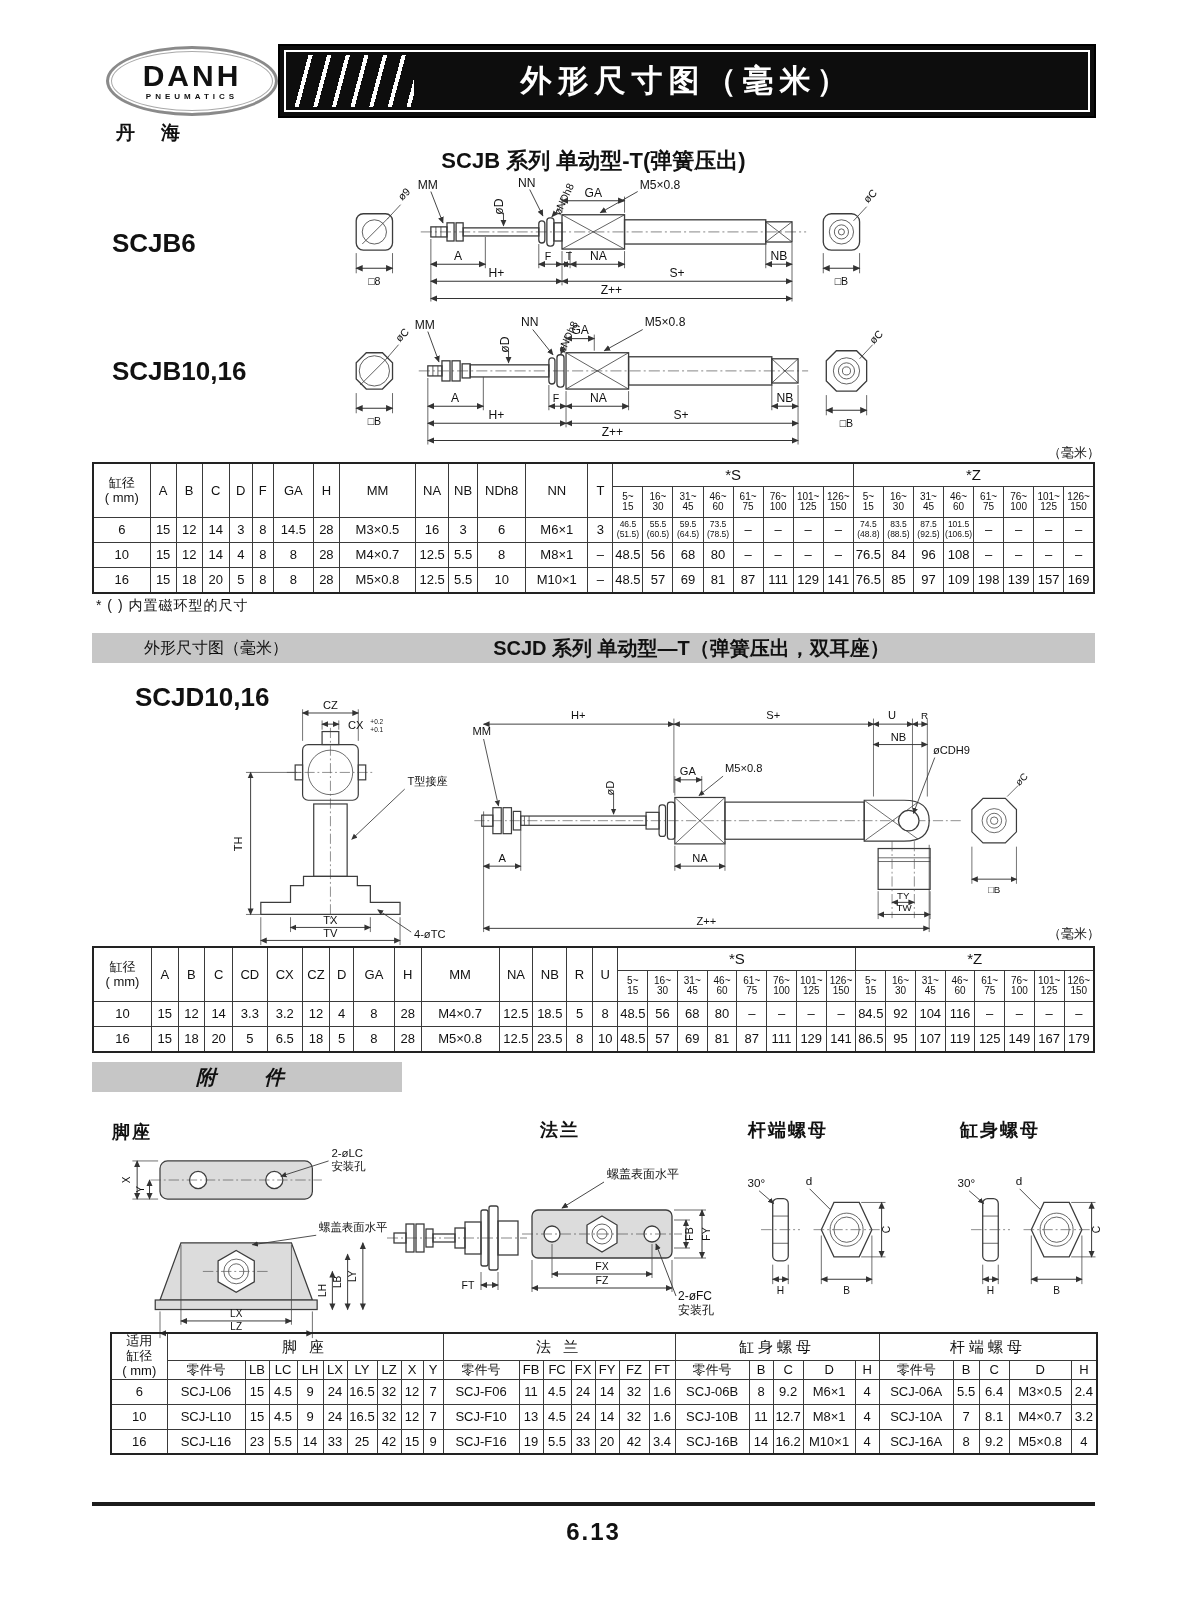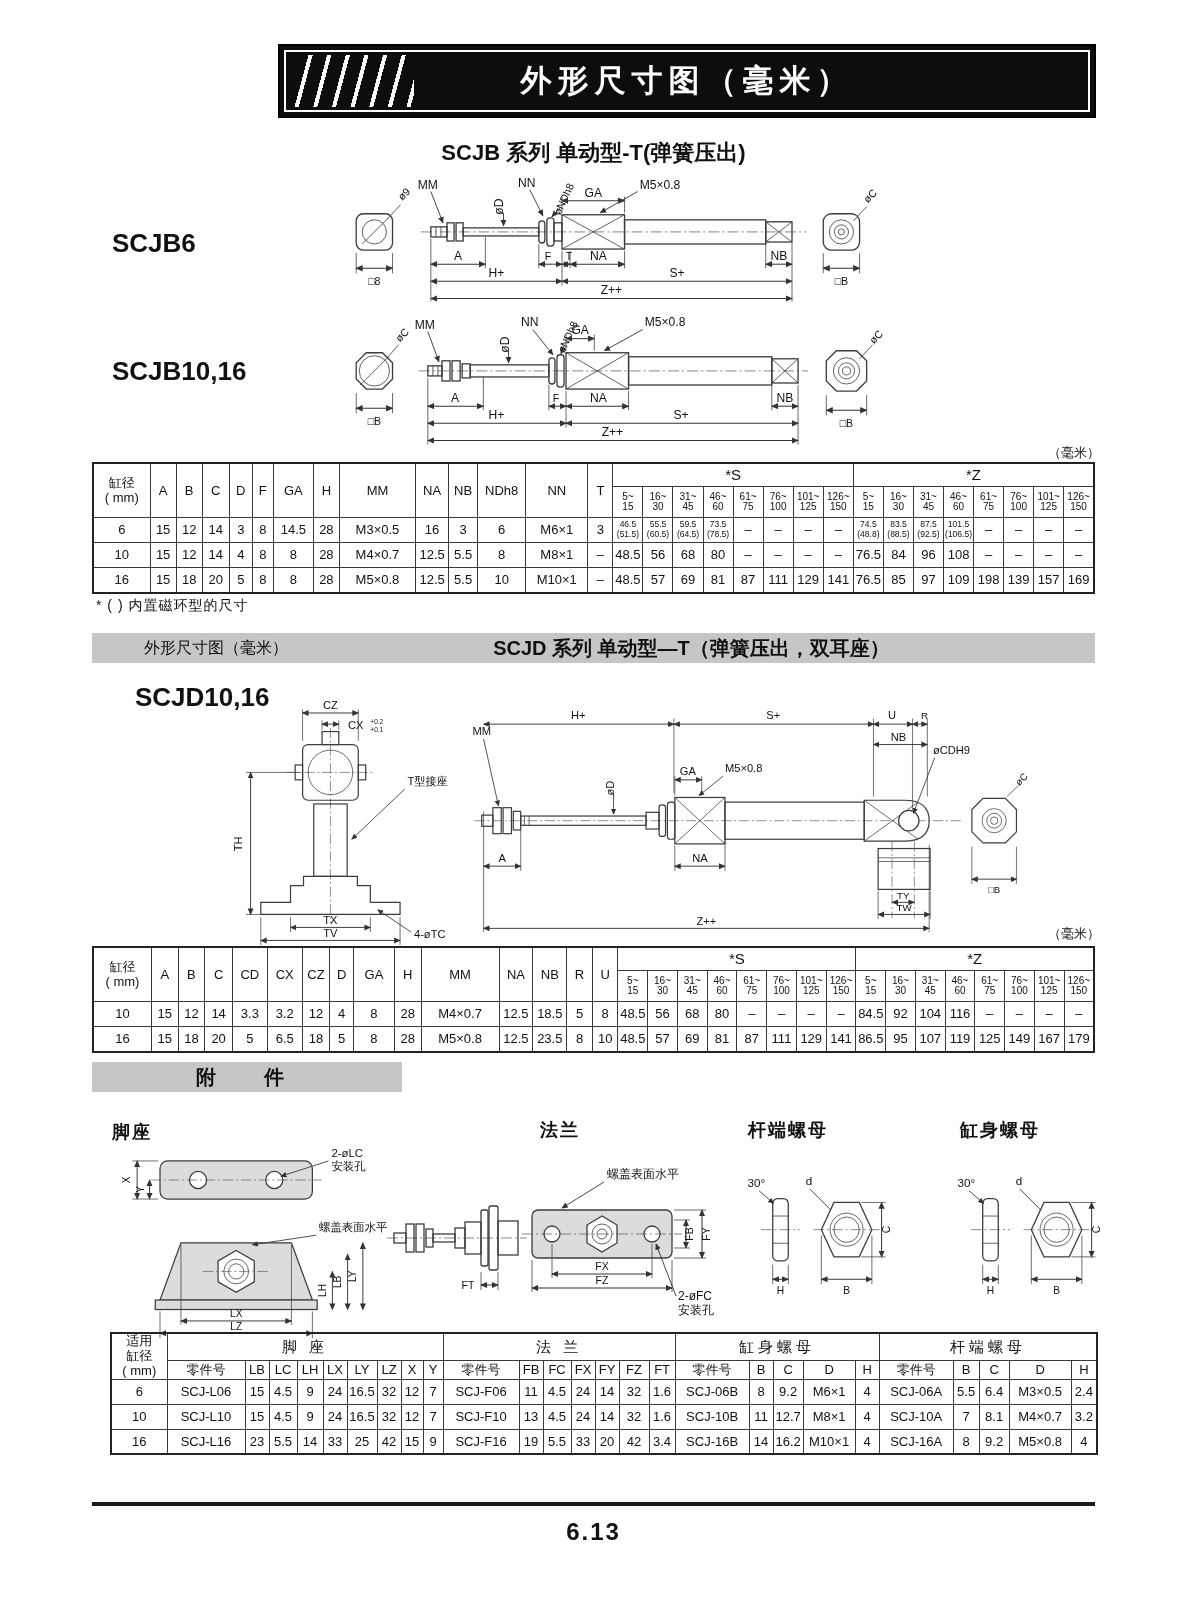--- a/index.html
+++ b/index.html
@@ -7,28 +7,28 @@
   .abs{position:absolute;}
   
   .logo-ellipse{width:166px;height:64px;border:3px solid #8a8a8a;border-radius:50%;box-shadow:0 0 0 2px #fff inset,0 0 0 3px #aaa inset;display:flex;flex-direction:column;align-items:center;justify-content:center;}
   .logo-brand{font-size:30px;font-weight:bold;letter-spacing:3px;line-height:1;}
   .logo-sub{font-size:8px;font-weight:bold;letter-spacing:4px;margin-top:1px;}
   .logo-cn{font-size:19px;font-weight:bold;letter-spacing:26px;margin-top:4px;margin-left:10px;white-space:nowrap;}
   .titlebar{background:#0d0d0d;border:2px solid #000;padding:4px;}
   .titlebar-inner{border:2px solid #fff;height:58px;position:relative;display:flex;align-items:center;justify-content:center;}
   .stripes{position:absolute;left:8px;top:3px;bottom:3px;width:120px;background:repeating-linear-gradient(105deg,transparent 0 14px,#fff 14px 18px);}
   .titlebar-text{color:#fff;font-size:31px;font-weight:bold;letter-spacing:6px;}
-  .sec-title{width:100%;text-align:center;font-size:22px;font-weight:bold;}
+  .sec-title{width:100%;text-align:center;font-size:22px;font-weight:bold;margin-top:8px;}
   .draw-label{font-size:26px;font-weight:bold;}
   .unit-note{font-size:13px;}
   .footnote{font-size:14px;letter-spacing:1px;}
   .graybar{background:#c6c6c6;height:30px;display:flex;align-items:center;}
   .graybar .left{font-size:16px;margin-left:52px;}
   .graybar .mid{flex:1;text-align:center;font-size:20px;font-weight:bold;}
-  .graybar .only{flex:1;text-align:center;font-size:20px;font-weight:bold;letter-spacing:14px;}
+  .graybar .only{flex:1;text-align:center;font-size:20px;font-weight:bold;letter-spacing:14px;font-style:italic;}
   .acc-title{font-size:18px;font-weight:bold;letter-spacing:2px;}
   
   table.dimtable{border-collapse:collapse;table-layout:fixed;border:2px solid #222;}
   .dimtable th,.dimtable td{border:1px solid #3a3a3a;text-align:center;vertical-align:middle;font-size:13px;font-weight:normal;padding:0;white-space:pre-line;line-height:1.2;overflow:hidden;}
   .dimtable .grp{font-size:15px;height:22px;}
   .dimtable .rng{font-size:10px;line-height:1.05;height:30px;}
   .dimtable td.two{font-size:8.5px;line-height:1.15;margin-left:28px;}
   .dimtable tr.datarow{height:25px;}
   .dimtable .boreh{font-size:13px;line-height:1.15;}
   .dimtable .gname{font-size:15px;letter-spacing:4px;height:26px;}
@@ -54,20 +54,27 @@
 <svg width="0" height="0" style="position:absolute" aria-hidden="true">
   <defs>
     <marker id="ar" viewBox="0 0 10 10" refX="8" refY="5" markerWidth="8" markerHeight="8" orient="auto-start-reverse">
       <path d="M0,1 L9,5 L0,9 z" fill="#333"></path>
     </marker>
   </defs>
 </svg>
 
 <div class="page">
 
+  <div class="abs" style="left:106px;top:46px;">
+    <div class="logo-ellipse">
+      <div class="logo-brand">DANH</div>
+      <div class="logo-sub">PNEUMATICS</div>
+    </div>
+    <div class="logo-cn">丹海</div>
+  </div>
   <div class="abs titlebar" style="left:278px;top:44px;width:806px;">
     <div class="titlebar-inner">
       <div class="stripes"></div>
       <div class="titlebar-text">外形尺寸图（毫米）</div>
     </div>
   </div>
 
   <div class="abs sec-title" style="top:138px;">SCJB 系列 单动型-T(弹簧压出)</div>
   <div class="abs draw-label" style="left:112px;top:228px;">SCJB6</div>
   <div class="abs draw-label" style="left:112px;top:356px;">SCJB10,16</div>

